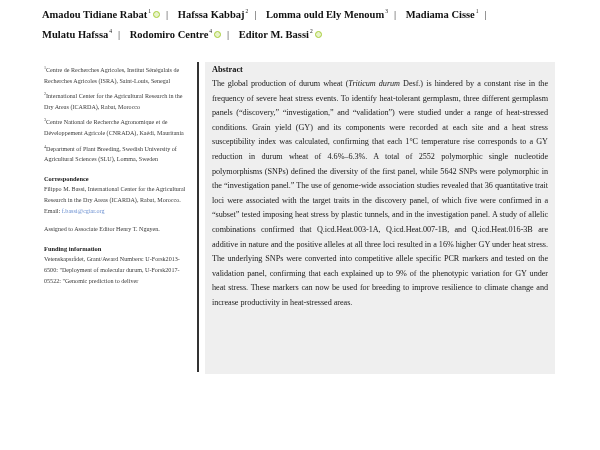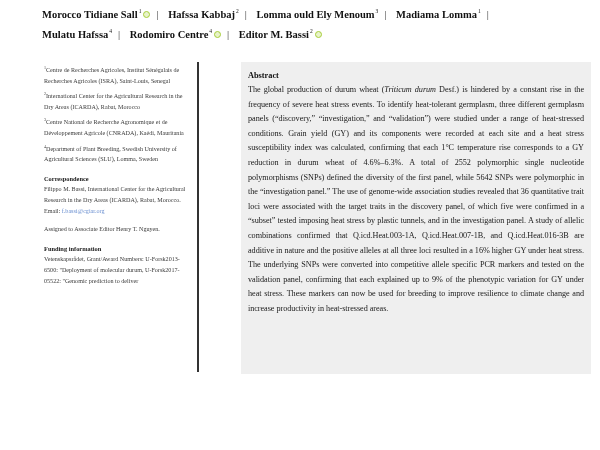--- a/index.html
+++ b/index.html
@@ -91,22 +91,21 @@
       background: #333;
     }
     .abstract-box {
       position: absolute;
       left: 205px;
       top: 62px;
       width: 350px;
       height: 312px;
       background: #efefef;
       box-sizing: border-box;
-      padding: 7px 7px 6px 7px;
-      margin-left: 36px;
+      padding: 1px 7px 6px 7px;
     }
     .abstract-title {
       font-weight: bold;
       font-size: 8.3px;
       line-height: 14px;
       color: #111;
     }
     .abstract-text {
       font-size: 8.2px;
       line-height: 14.6px;
@@ -115,24 +114,24 @@
       letter-spacing: -0.05px;
     }
     .abstract-text i {
       font-style: italic;
     }
   </style>
 </head>
 <body>
 
 <div class="authors">
-  <span class="author"><span>Morocco Tidiane Sall</span><sup>1</sup><span class="orcid"></span></span><span class="sep">|</span>
+  <span class="author"><span>Amadou Tidiane Rabat</span><sup>1</sup><span class="orcid"></span></span><span class="sep">|</span>
   <span class="author"><span>Hafssa Kabbaj</span><sup>2</sup></span><span class="sep">|</span>
   <span class="author"><span>Lomma ould Ely Menoum</span><sup>3</sup></span><span class="sep">|</span>
-  <span class="author"><span>Madiama Lomma</span><sup>1</sup></span><span class="sep">|</span><br>
+  <span class="author"><span>Madiama Cisse</span><sup>1</sup></span><span class="sep">|</span><br>
   <span class="author"><span>Mulatu Hafssa</span><sup>4</sup></span><span class="sep">|</span>
   <span class="author"><span>Rodomiro Centre</span><sup>4</sup><span class="orcid"></span></span><span class="sep">|</span>
   <span class="author"><span>Editor M. Bassi</span><sup>2</sup><span class="orcid"></span></span>
 </div>
 
 <div class="left-col">
   <div class="aff"><sup>1</sup><span>Centre de Recherches Agricoles, Institut Sénégalais de Recherches Agricoles (ISRA), Saint-Louis, Senegal</span></div>
   <div class="aff"><sup>2</sup><span>International Center for the Agricultural Research in the Dry Areas (ICARDA), Rabat, Morocco</span></div>
   <div class="aff"><sup>3</sup><span>Centre National de Recherche Agronomique et de Développement Agricole (CNRADA), Kaédi, Mauritania</span></div>
   <div class="aff"><sup>4</sup><span>Department of Plant Breeding, Swedish University of Agricultural Sciences (SLU), Lomma, Sweden</span></div>

